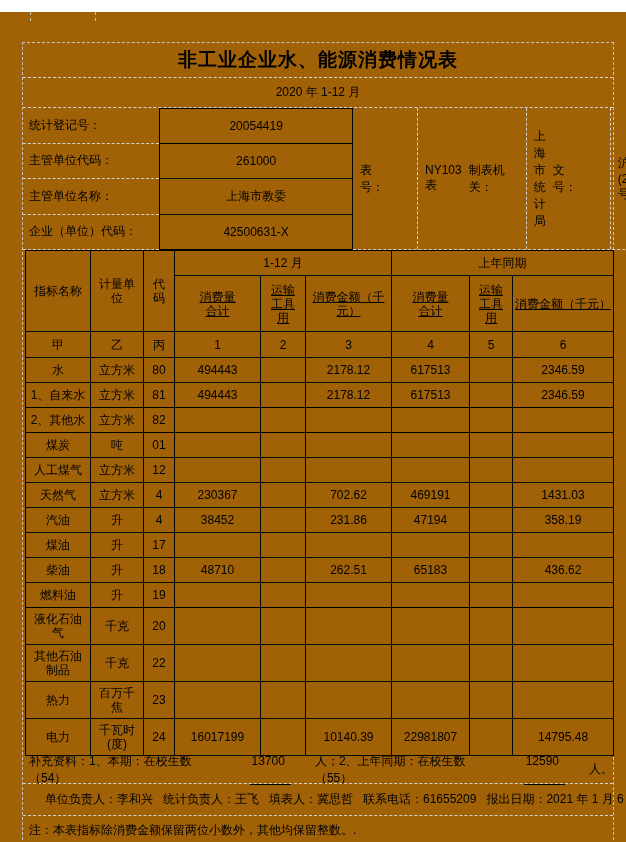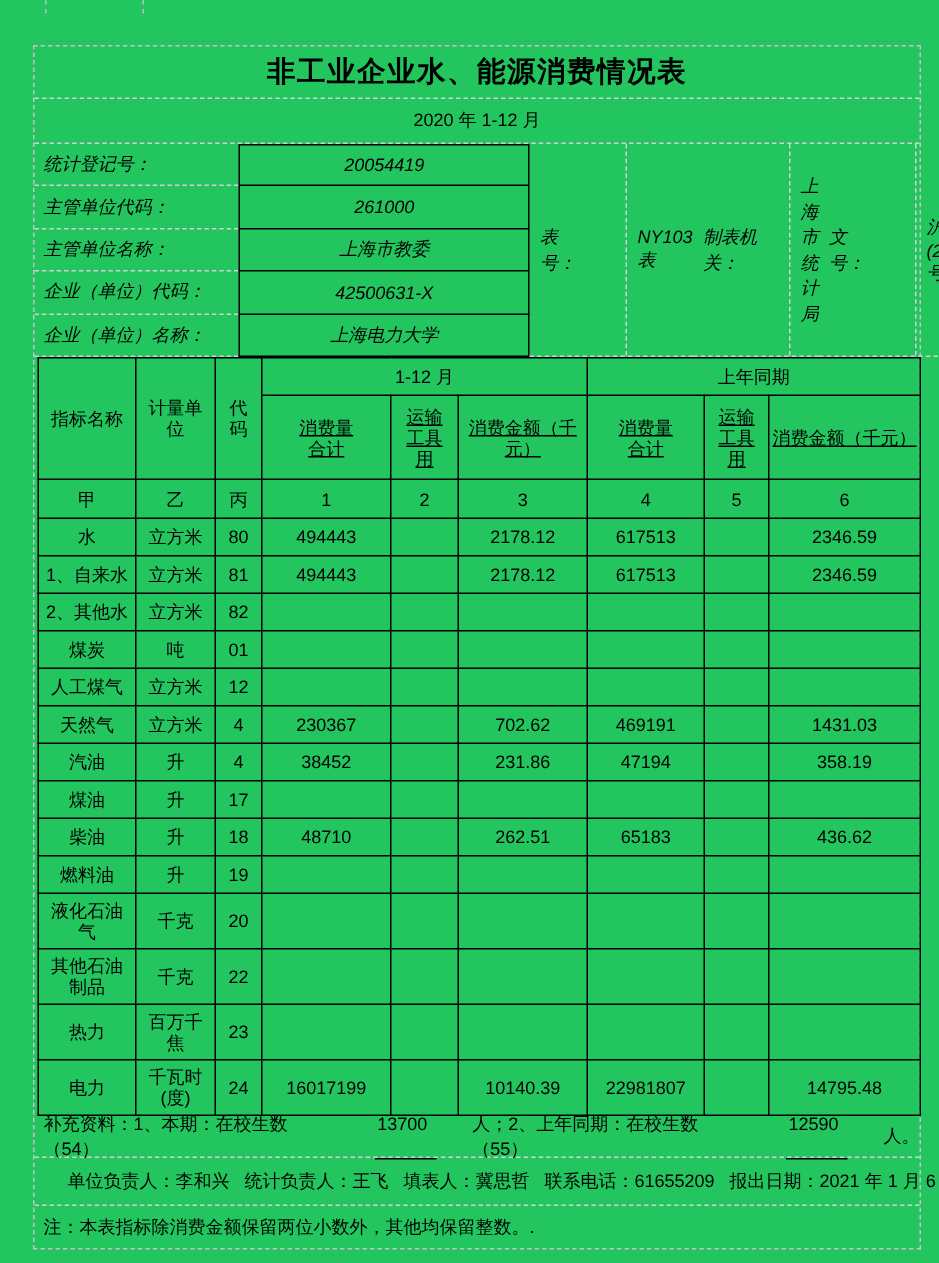--- a/index.html
+++ b/index.html
@@ -2,38 +2,38 @@
 <html><head>
 <meta charset="utf-8">
 <style>
   * { box-sizing: border-box; margin: 0; padding: 0; }
   html,body { background:#fff; }
   body {
     width:626px; height:842px; position:relative;
     font-family:"Liberation Sans","DejaVu Sans",sans-serif;
     color:#000; font-size:12px;
   }
-  .page { position:absolute; inset:0; background:#22c55e; }
+  .page { position:absolute; inset:0; background:#a16207;margin-top:12px; }
   .tick { position:absolute; top:0; height:9px; border-left:1px dashed #bfbfbf; }
   .tick1 { left:30px; } .tick2 { left:95px; }
   .frame {
     position:absolute; left:22px; top:30px; width:592px; height:803px;
     border:1px dashed #c3c3c3;
   }
   .title-row {
     height:35px; display:flex; align-items:center; justify-content:center;
     border-bottom:1px dashed #d2d2d2;
   }
   .title-row span { font-size:19px; font-weight:bold; letter-spacing:1px; }
   .subtitle-row {
     height:30px; display:flex; align-items:center; justify-content:center;
     border-bottom:1px dashed #d2d2d2;
   }
   
-  .info-section { height:142px; display:flex;font-style:italic; }
+  .info-section { height:142px; display:flex; }
   .info-left { width:330px; display:flex; flex-direction:column; }
   .il-row { flex:1; display:flex; }
   .il-label {
     width:146px; display:flex; align-items:center; padding-left:6px;
     border-bottom:1px dashed #d2d2d2;
   }
   .il-value {
     width:208px; display:flex; align-items:center; justify-content:center;
     border:1px solid #000; border-top:none;
   }
@@ -91,24 +91,20 @@
           <div class="il-label">主管单位代码：</div>
           <div class="il-value">261000</div>
         </div>
         <div class="il-row">
           <div class="il-label">主管单位名称：</div>
           <div class="il-value">上海市教委</div>
         </div>
         <div class="il-row">
           <div class="il-label">企业（单位）代码：</div>
           <div class="il-value">42500631-X</div>
-        </div>
-        <div class="il-row">
-          <div class="il-label">企业（单位）名称：</div>
-          <div class="il-value">上海电力大学</div>
         </div>
       </div>
       <div class="info-right">
         <div class="ir-row">
           <div class="ir-label">表　　号：</div>
           <div class="ir-value">NY103 表</div>
         </div>
         <div class="ir-row">
           <div class="ir-label">制表机关：</div>
           <div class="ir-value">上海市统计局</div>

